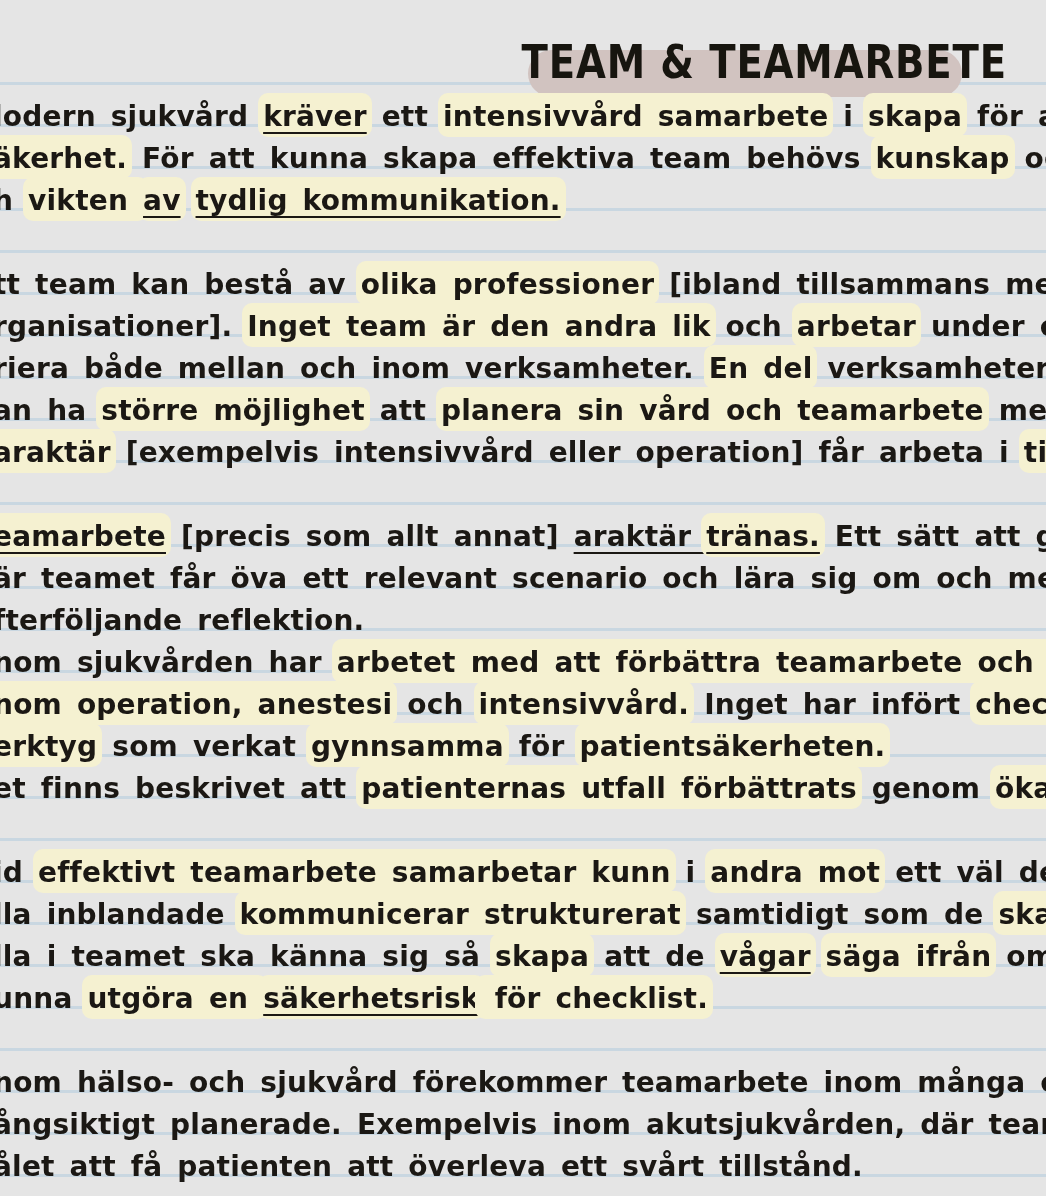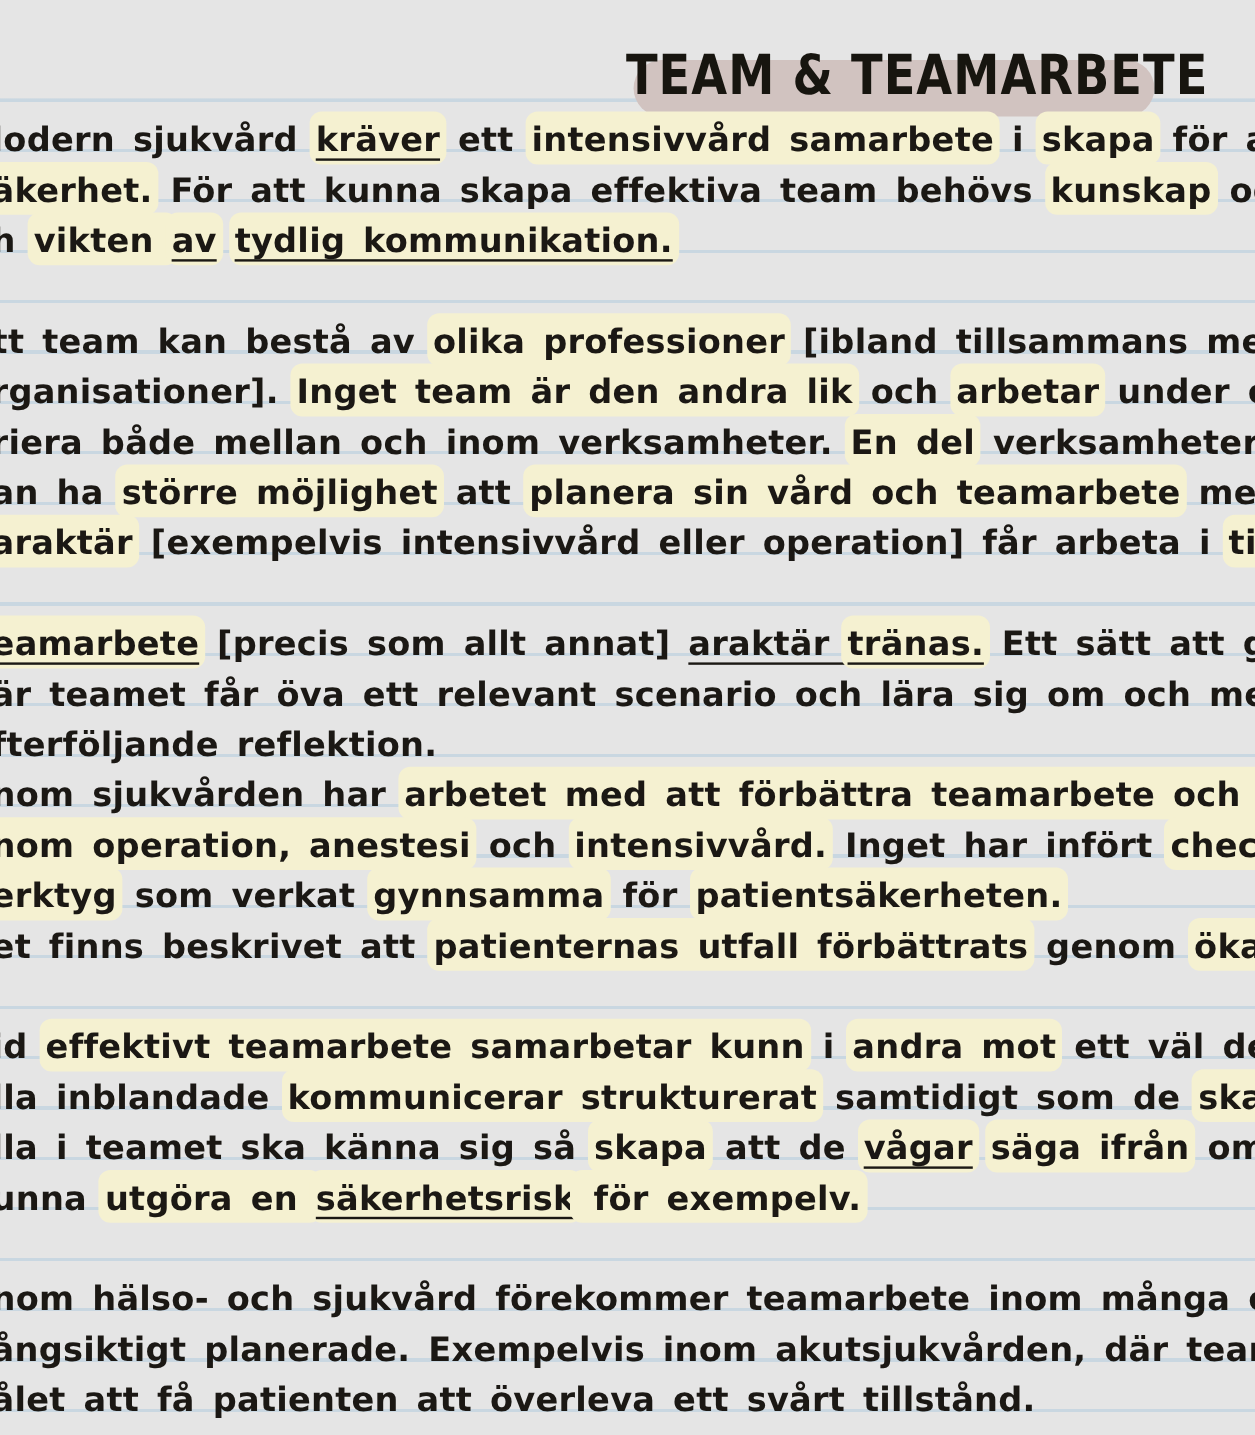--- a/index.html
+++ b/index.html
@@ -75,19 +75,19 @@
       <div class="row" style="top: 518px;"><span class="hl sq">eamarbete</span><span> [precis som allt annat] </span><span class="sq">araktär </span><span class="hl sq">tränas.</span><span> Ett sätt att göra dett</span></div>
       <div class="row" style="top: 560px;"><span>är teamet får öva ett relevant scenario och lära sig om och med varandr</span></div>
       <div class="row" style="top: 602px;"><span>fterföljande reflektion.</span></div>
       <div class="row" style="top: 644px;"><span>nom sjukvården har </span><span class="hl">arbetet med att förbättra teamarbete och kommu</span></div>
       <div class="row" style="top: 686px;"><span class="hl">nom operation, anestesi</span><span> och </span><span class="hl">intensivvård.</span><span> Inget har infört </span><span class="hl">checklist</span></div>
       <div class="row" style="top: 728px;"><span class="hl">erktyg</span><span> som verkat </span><span class="hl">gynnsamma</span><span> för </span><span class="hl">patientsäkerheten.</span></div>
       <div class="row" style="top: 770px;"><span>et finns beskrivet att </span><span class="hl">patienternas utfall förbättrats</span><span> genom </span><span class="hl">ökad</span></div>
       <div class="row" style="top: 854px;"><span>id </span><span class="hl">effektivt teamarbete samarbetar kunn</span><span> i </span><span class="hl">andra mot</span><span> ett väl defin</span></div>
       <div class="row" style="top: 896px;"><span>lla inblandade </span><span class="hl">kommunicerar strukturerat</span><span> samtidigt som de </span><span class="hl">skapar f</span></div>
       <div class="row" style="top: 938px;"><span>lla i teamet ska känna sig så </span><span class="hl">skapa</span><span> att de </span><span class="hl sq">vågar</span><span> </span><span class="hl">säga ifrån</span><span> om d</span></div>
-      <div class="row" style="top: 980px;"><span>unna </span><span class="hl">utgöra en </span><span class="hl sq">säkerhetsrisk</span><span class="hl"> för exempelv.</span></div>
+      <div class="row" style="top: 980px;"><span>unna </span><span class="hl">utgöra en </span><span class="hl sq">säkerhetsrisk</span><span class="hl"> för checklist.</span></div>
       <div class="row" style="top: 1064px;"><span>nom hälso- och sjukvård förekommer teamarbete inom många olika områd</span></div>
       <div class="row" style="top: 1106px;"><span>ångsiktigt planerade. Exempelvis inom akutsjukvården, där teamet arbeta</span></div>
       <div class="row" style="top: 1148px;"><span>ålet att få patienten att överleva ett svårt tillstånd.</span></div>
       <div class="row" style="top: 1190px;"><span>l tt    f          t    l  tt  l    t   l</span></div>
     </div>
 </div>
 
 </body></html>

